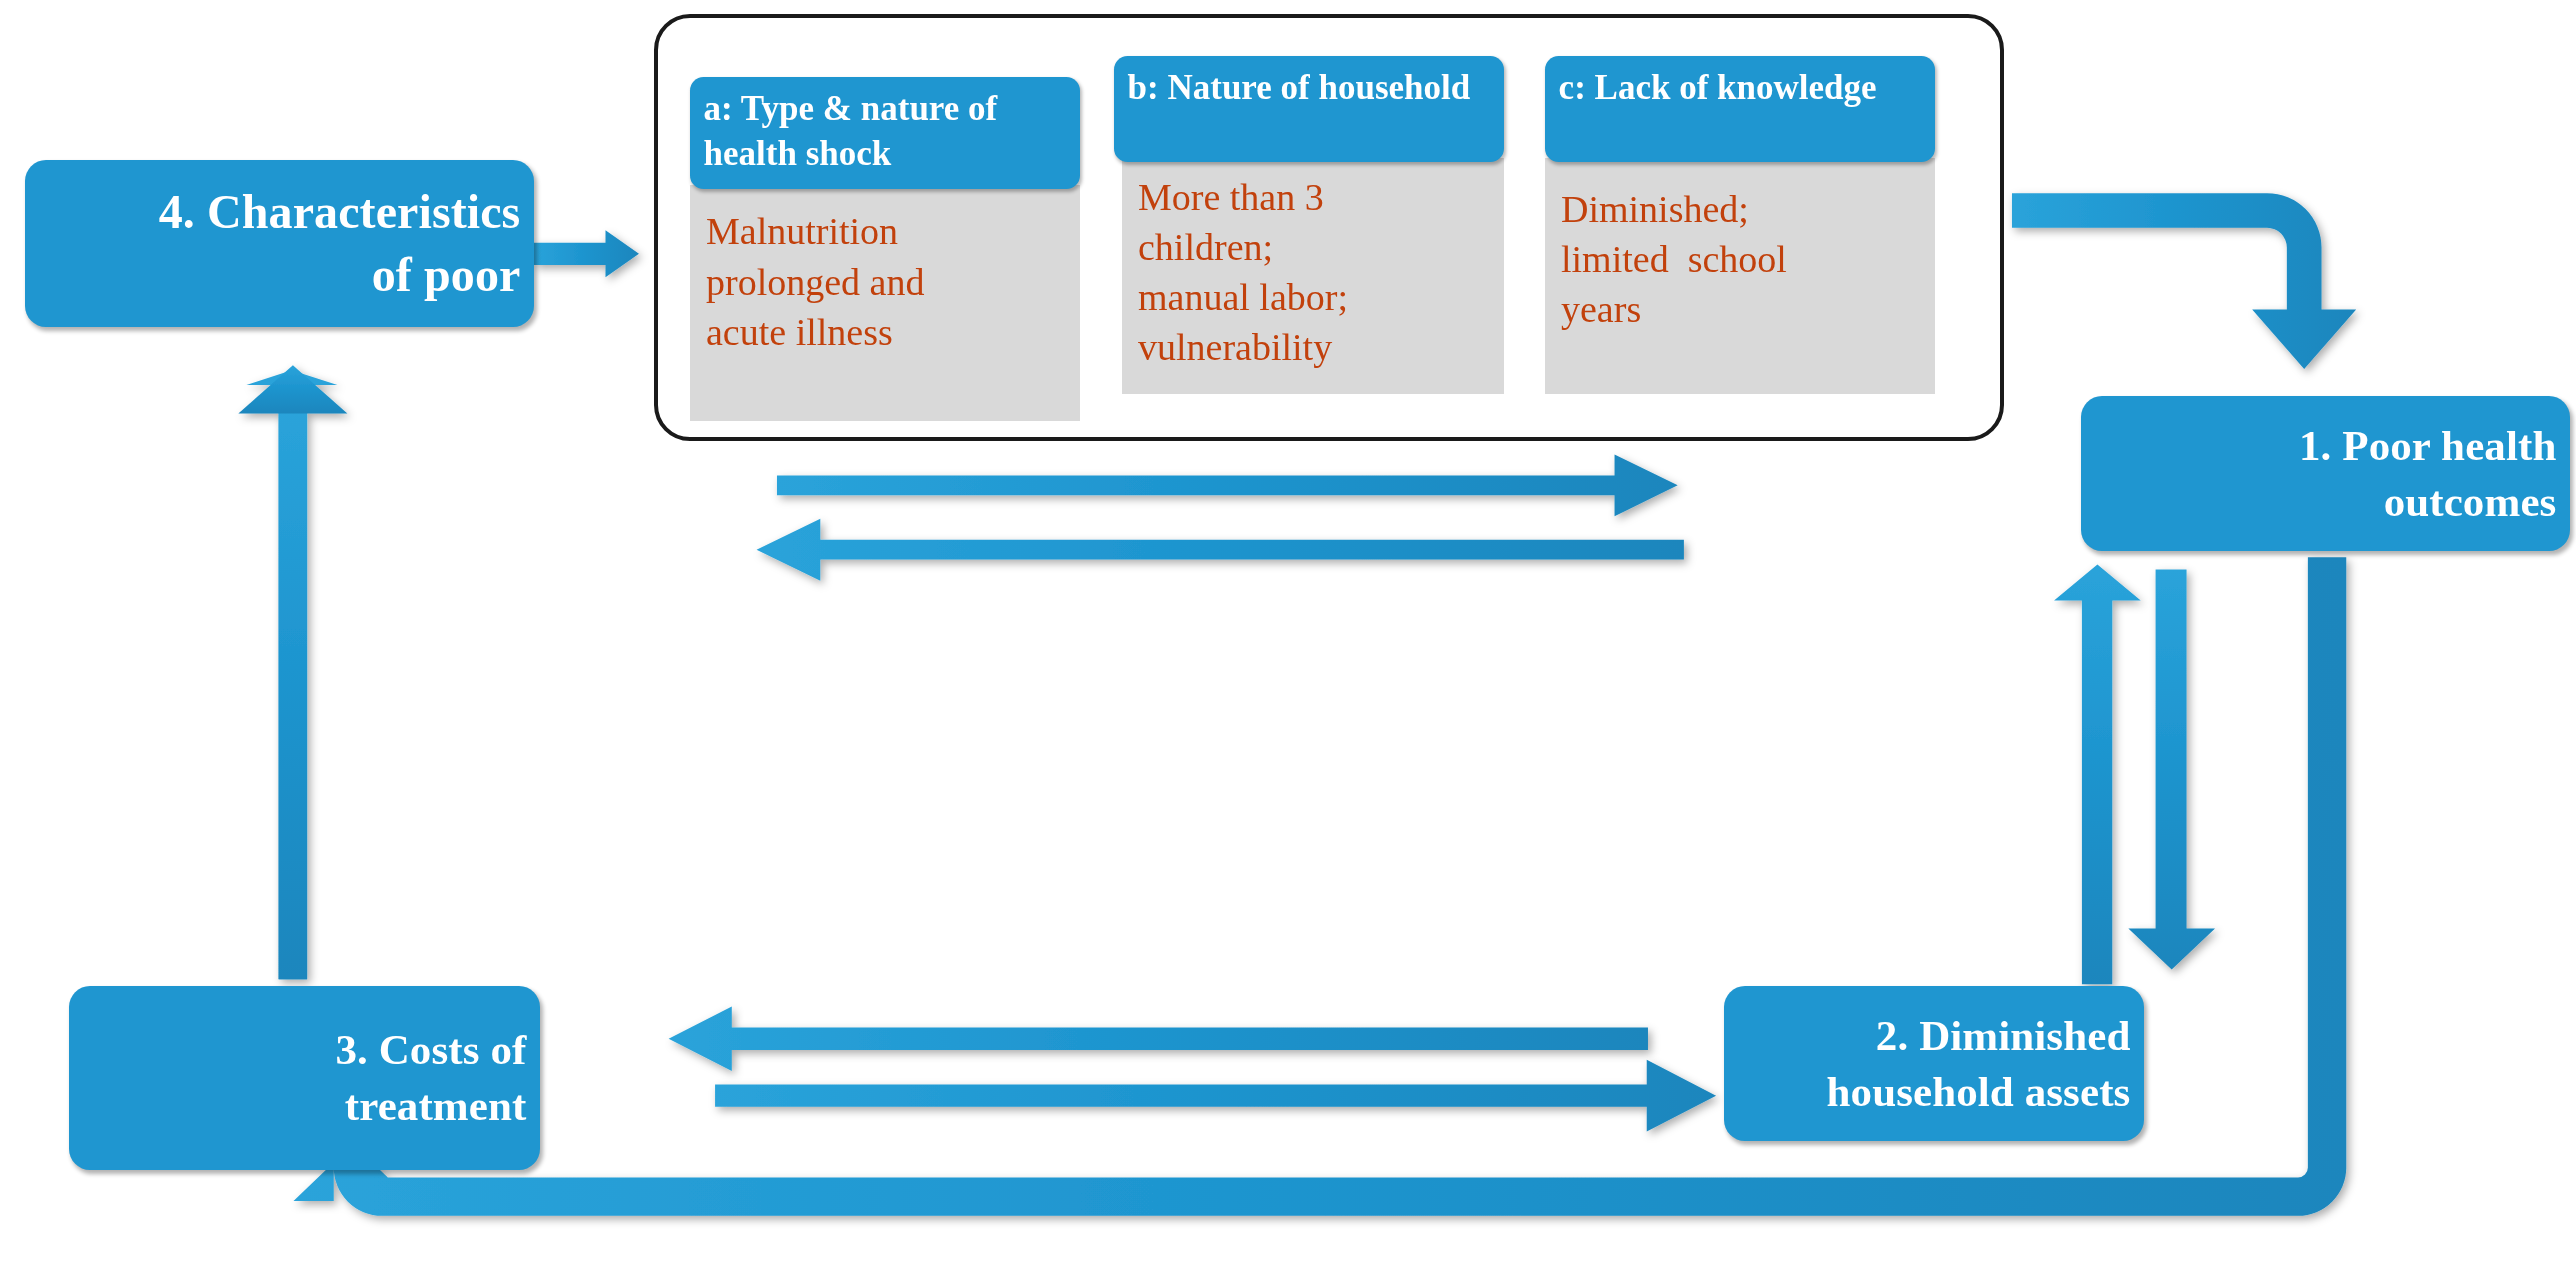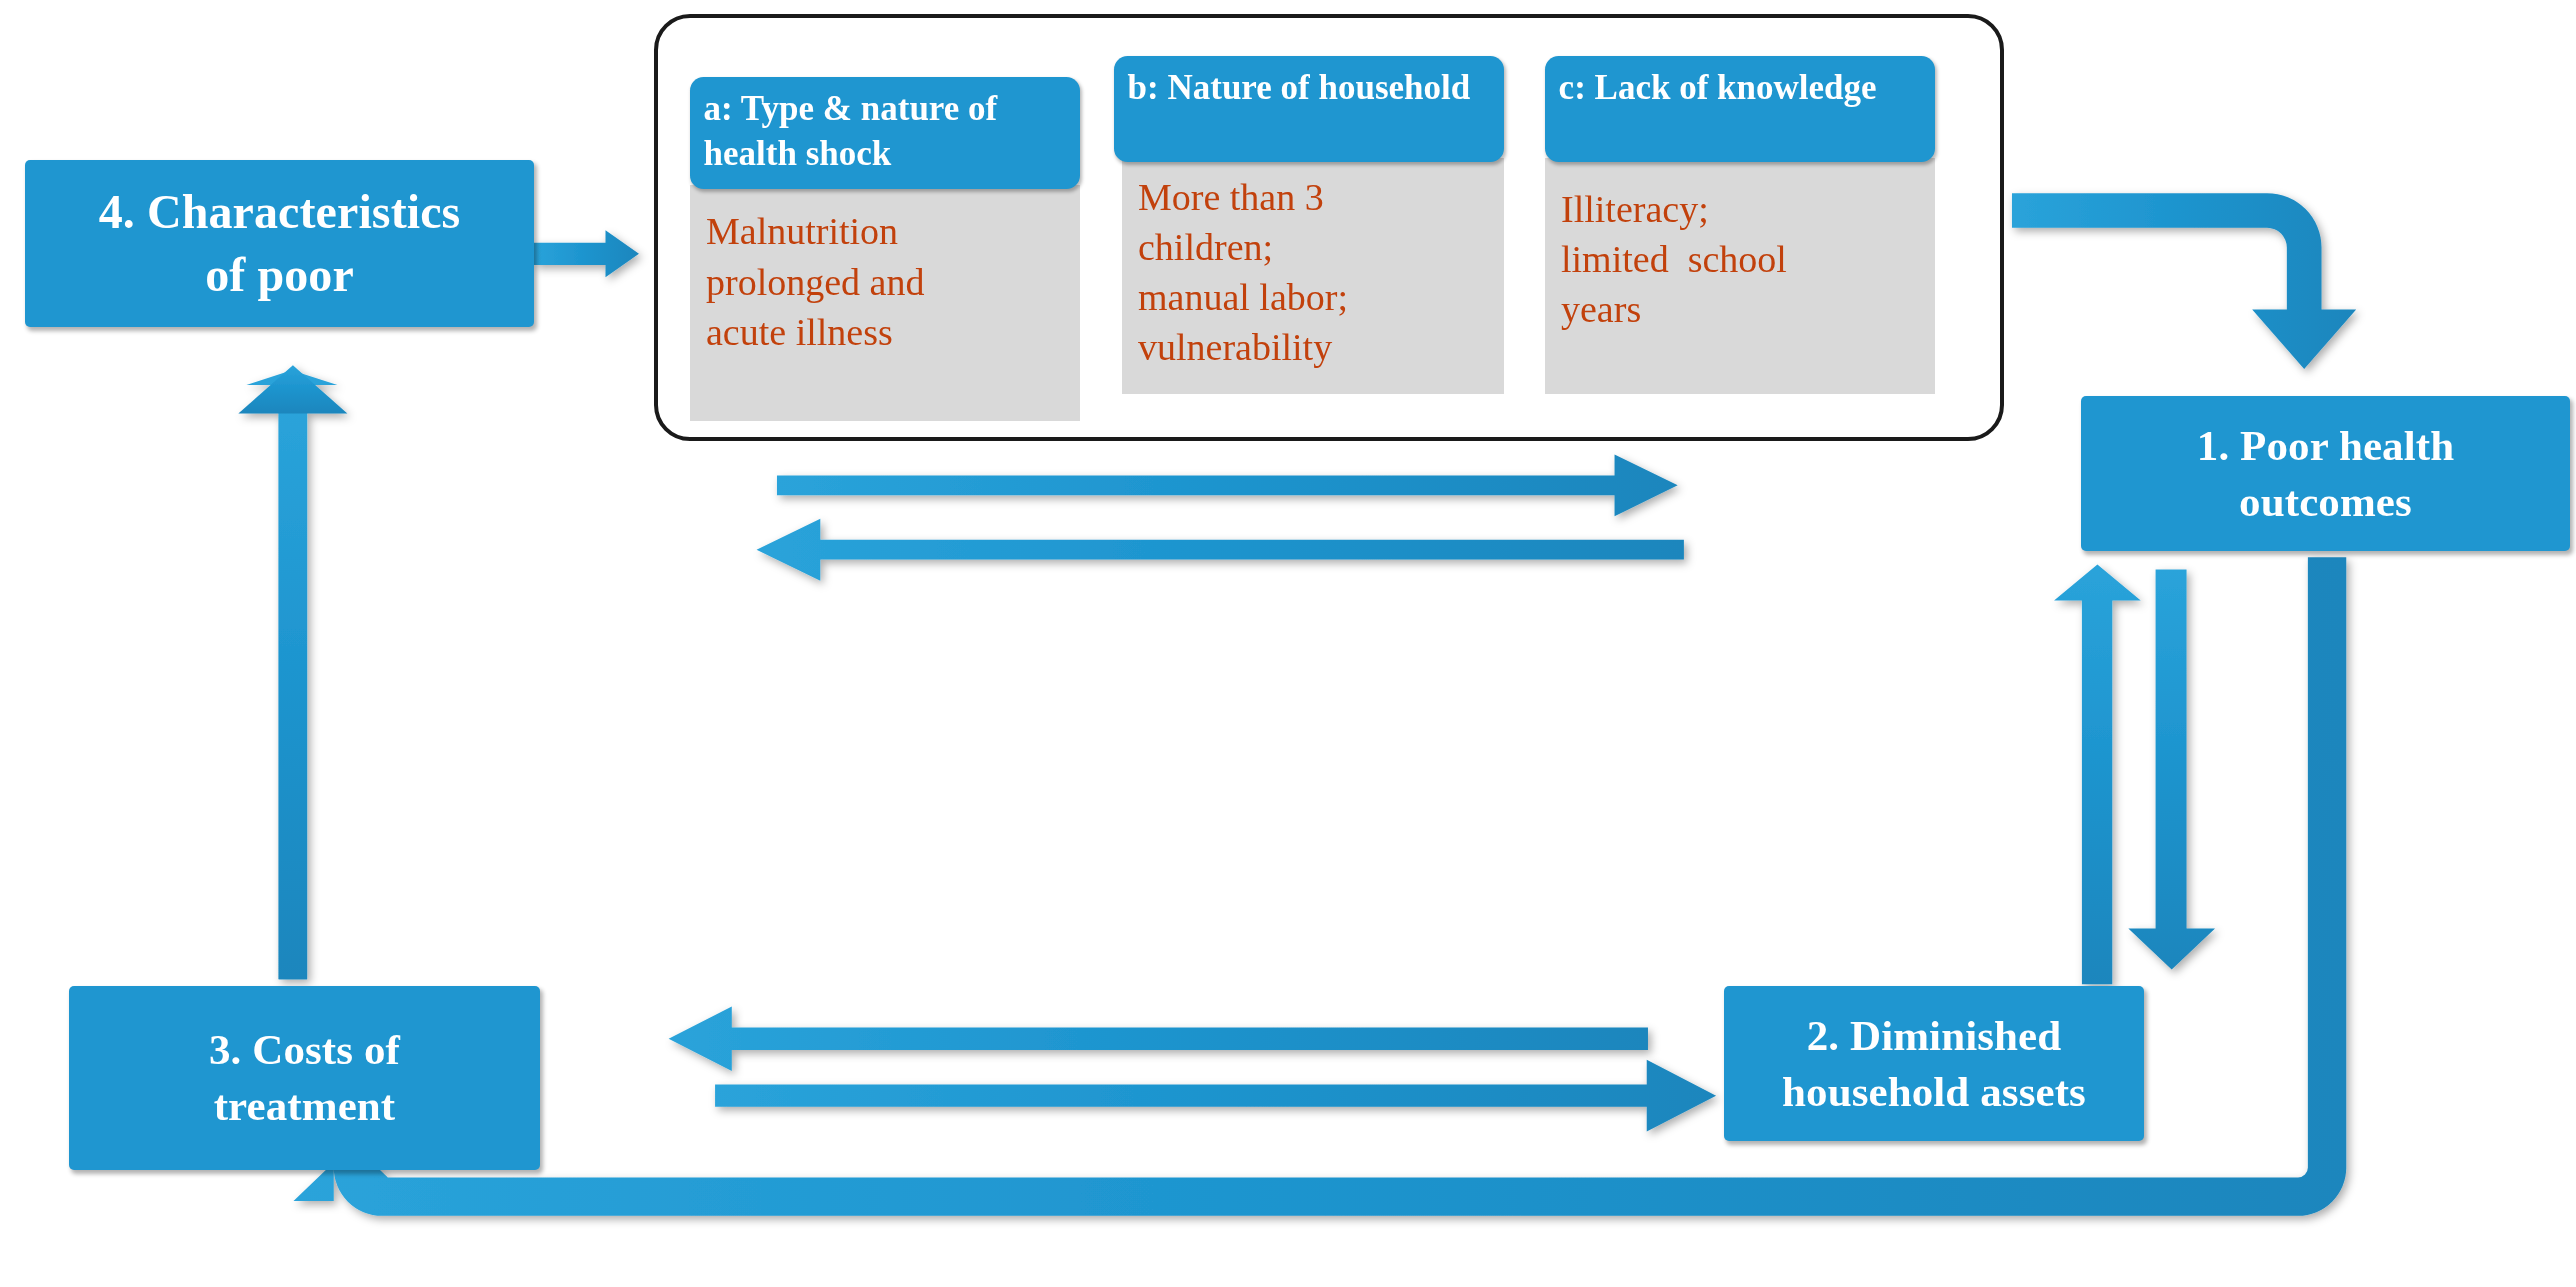--- a/index.html
+++ b/index.html
@@ -22,24 +22,24 @@
     width: 2576px;
     height: 1287px;
   }
   
   .node {
     position: absolute;
     box-sizing: border-box;
     display: flex;
     align-items: center;
     justify-content: center;
-    text-align: center;
+    text-align: right;
     color: #ffffff;
     font-weight: bold;
-    border-radius: 5px;
+    border-radius: 21px;
     background: #1F96D0;
     box-shadow: 2.5px 3.1px 4.3px rgba(0,0,0,0.30);
     line-height: 1.30;
     letter-spacing: 0.1px;
     padding: 0 13.6px;
   }
   .node span { display: block; width: 100%; }
 
   #node-characteristics {
     left: 25px;  top: 160px;  width: 509px;  height: 167px;
@@ -273,21 +273,21 @@
         <span class="ln">vulnerability</span>
       </div>
     </div>
 
     <div class="factor-card" id="factor-c">
       <div class="factor-header">
         <span>c: Lack of</span>
         <span>knowledge</span>
       </div>
       <div class="factor-body">
-        <span class="ln">Illiteracy;</span>
+        <span class="ln">Diminished;</span>
         <span class="ln">limited  school</span>
         <span class="ln">years</span>
       </div>
     </div>
 
   </div>
 
 </div>
 
 

